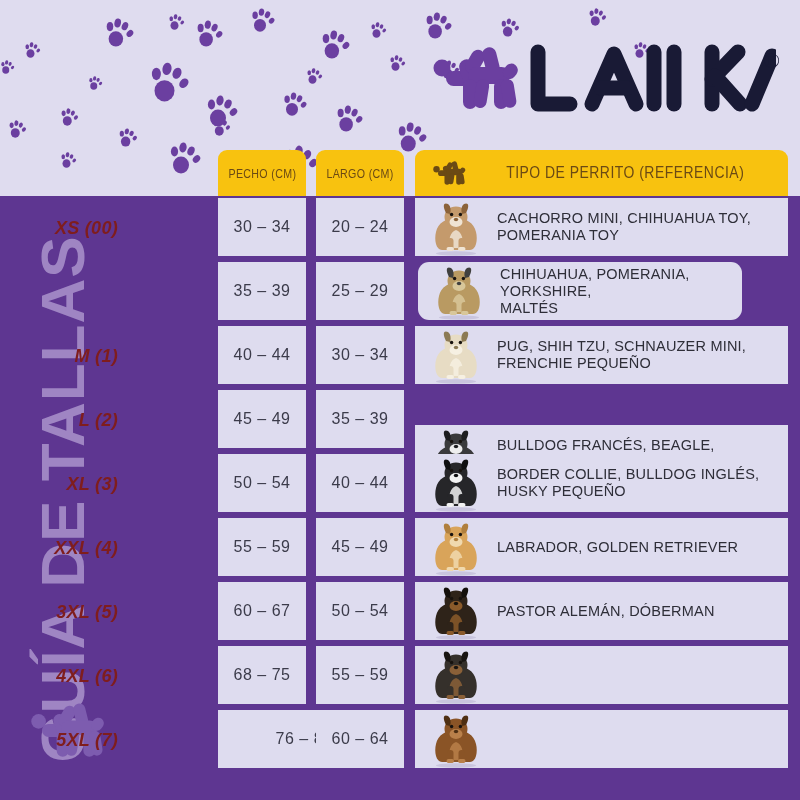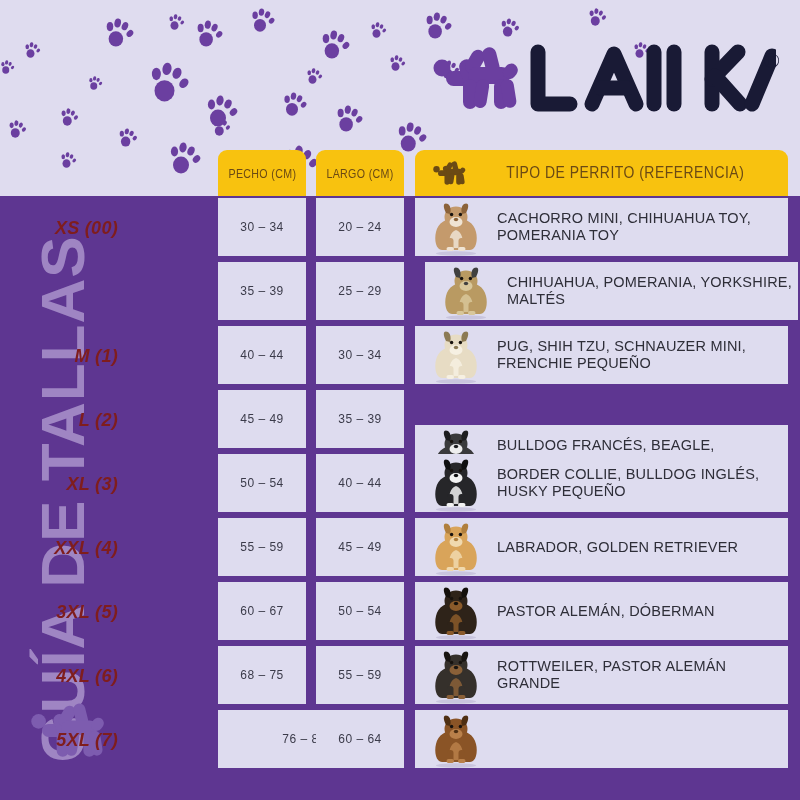--- a/index.html
+++ b/index.html
@@ -49,21 +49,21 @@
   }
   .hdr-label{transform:scaleX(.82);transform-origin:center;white-space:nowrap;}
   .hdr-label.big{font-size:17px;letter-spacing:.6px;}
 
   .rows{position:absolute;left:0;top:46px;width:664px;}
   .row{position:relative;height:64px;width:664px;}
   .cell{
     position:absolute;top:2px;height:58px;background:#dedcef;
     display:flex;align-items:center;
   }
-  .cell.num{justify-content:center;color:#3b3b4a;font-size:12px;letter-spacing:.5px;
+  .cell.num{justify-content:center;color:#3b3b4a;font-size:16px;letter-spacing:.5px;
     font-family:"Liberation Sans Narrow","Liberation Sans",sans-serif;}
   .cell.breed{padding-left:0;}
   .size-label{
     position:absolute;left:-126px;top:0;width:118px;height:64px;
     display:flex;align-items:center;justify-content:flex-end;
     color:#7f1d1d;font-weight:bold;font-size:18px;letter-spacing:.3px;
     font-family:"Liberation Sans Narrow","Liberation Sans",sans-serif;
     white-space:nowrap;
     font-style:italic;
   }
@@ -452,21 +452,21 @@
                 </g>
               </svg>
             </div>
             <div class="breed-text">CACHORRO MINI, CHIHUAHUA TOY,
 POMERANIA TOY</div>
           </div>
         </div>
         <div class="row">
           <div class="cell num" style="left: 92px; width: 88px;">35 – 39</div>
           <div class="cell num" style="left: 190px; width: 88px;">25 – 29</div>
-          <div class="cell breed" style="left: 299px; width: 373px;">
+          <div class="cell breed" style="left: 292px; width: 324px; border-radius: 11px;">
             <div class="dogbox">
               <svg width="74" height="56" viewBox="0 0 74 56">
                 <g>
                   <ellipse cx="37" cy="53.5" rx="20" ry="2.2" fill="#c9c5de"></ellipse>
                   <path d="M23 50 C17 50 15 40 17 32 C19 23 27 18 37 18 C47 18 55 23 57 32 C59 40 57 50 51 50 Z" fill="#b99a62"></path>
                   <path d="M31 48 C29 40 31 32 37 30 C43 32 45 40 43 48 Z" fill="#d8c79a" opacity="0.85"></path>
                   <rect x="28" y="38" width="6.5" height="13" rx="3" fill="#b99a62"></rect>
                   <rect x="39.5" y="38" width="6.5" height="13" rx="3" fill="#b99a62"></rect>
                   <rect x="27.5" y="47" width="7.5" height="4" rx="2" fill="#d8c79a"></rect>
                   <rect x="39" y="47" width="7.5" height="4" rx="2" fill="#d8c79a"></rect>
@@ -645,21 +645,20 @@
                   <ellipse cx="37" cy="17" rx="11.5" ry="10.5" fill="#35302b"></ellipse>
                   <path d="M27 13 C23 5 25 2 29 4 C32 6 32 11 31 14 Z" fill="#191512"></path>
                   <path d="M47 13 C51 5 49 2 45 4 C42 6 42 11 43 14 Z" fill="#191512"></path>
                   <ellipse cx="37" cy="22" rx="6.5" ry="5" fill="#8a6038"></ellipse>
                   <ellipse cx="37" cy="19.5" rx="2.2" ry="1.7" fill="#191512"></ellipse>
                   <circle cx="32.6" cy="14.5" r="1.7" fill="#17120e"></circle>
                   <circle cx="41.4" cy="14.5" r="1.7" fill="#17120e"></circle>
                 </g>
               </svg>
             </div>
-            <div class="breed-text">ROTTWEILER, PASTOR ALEMÁN GRANDE</div>
           </div>
         </div>
         <div class="row">
           <div class="size-label">5XL (7)</div>
           <div class="cell num" style="left: 92px; width: 88px; padding-left: 42px;">76 – 83</div>
           <div class="cell num" style="left: 190px; width: 88px;">60 – 64</div>
           <div class="cell breed" style="left: 289px; width: 373px;">
             <div class="dogbox">
               <svg width="74" height="56" viewBox="0 0 74 56">
                 <g>

